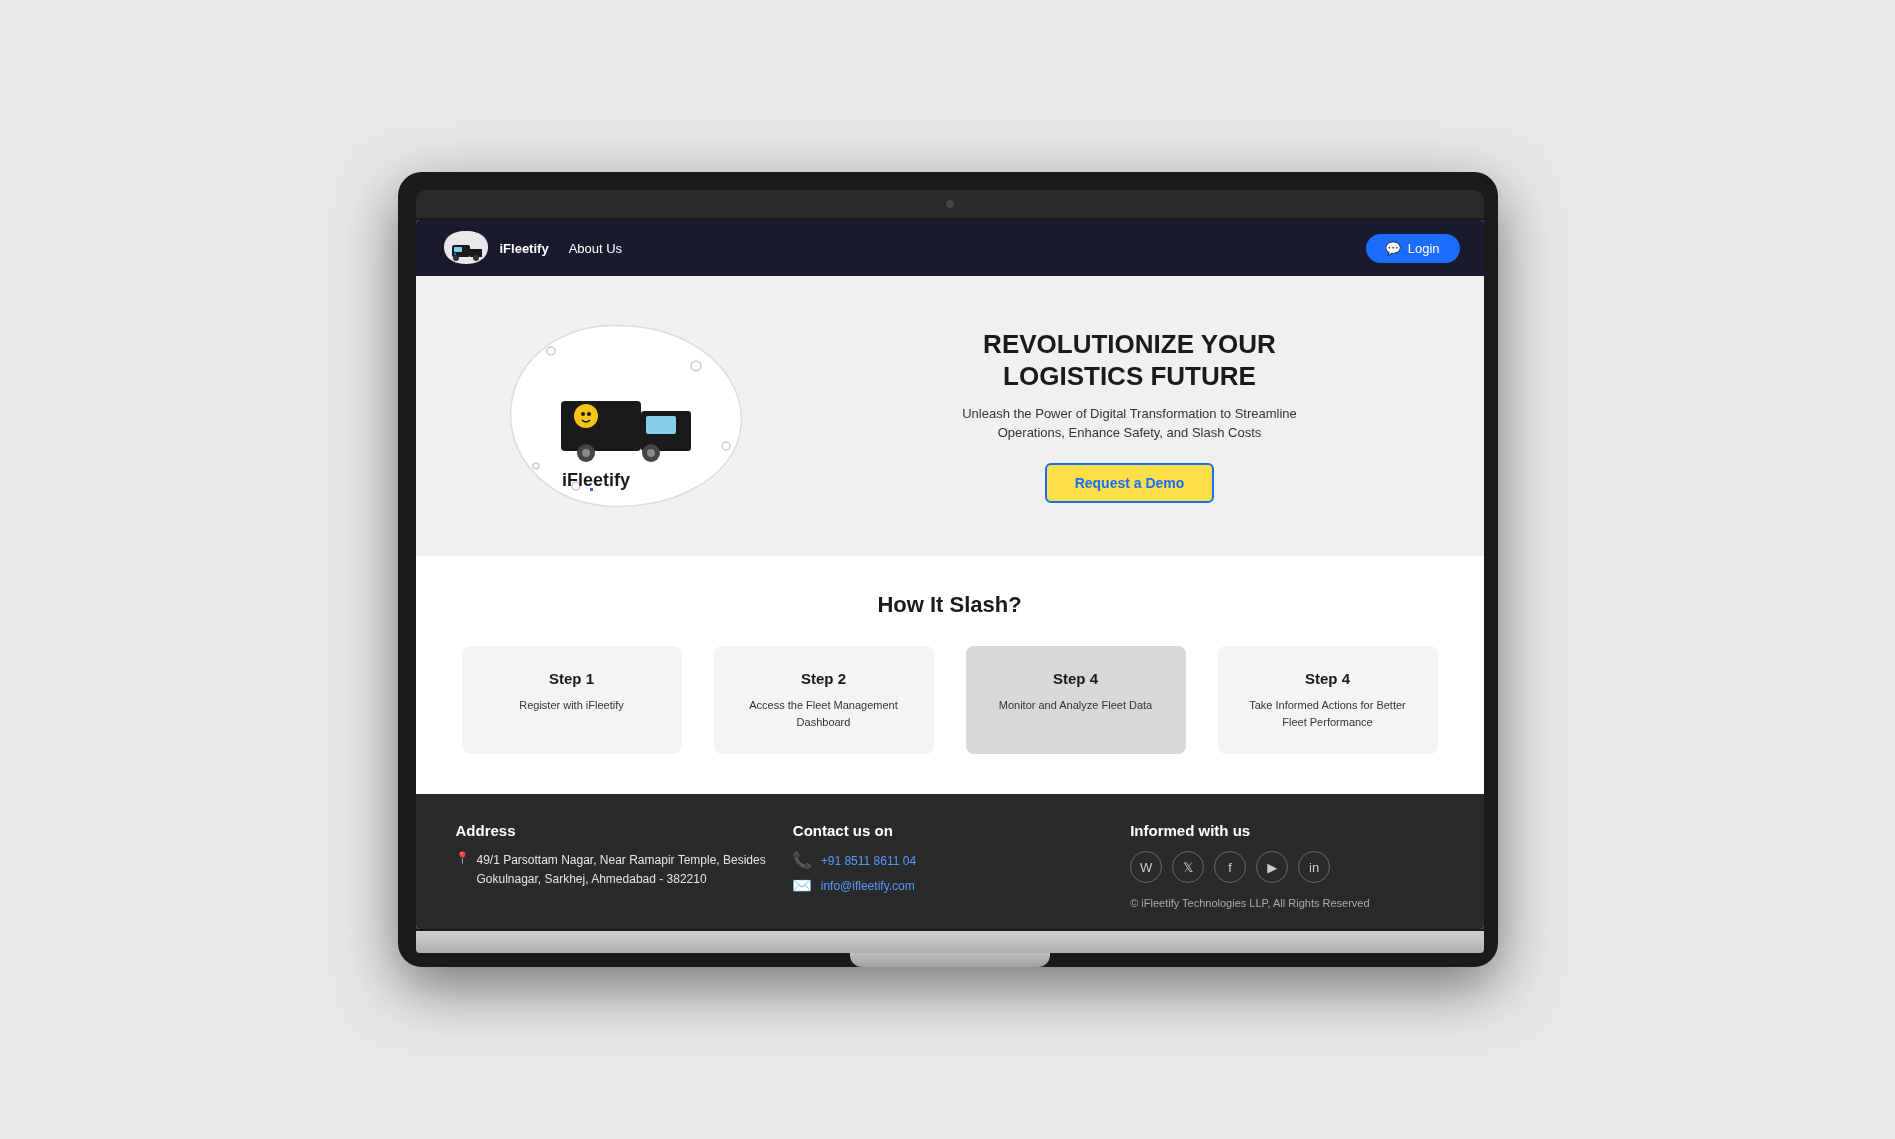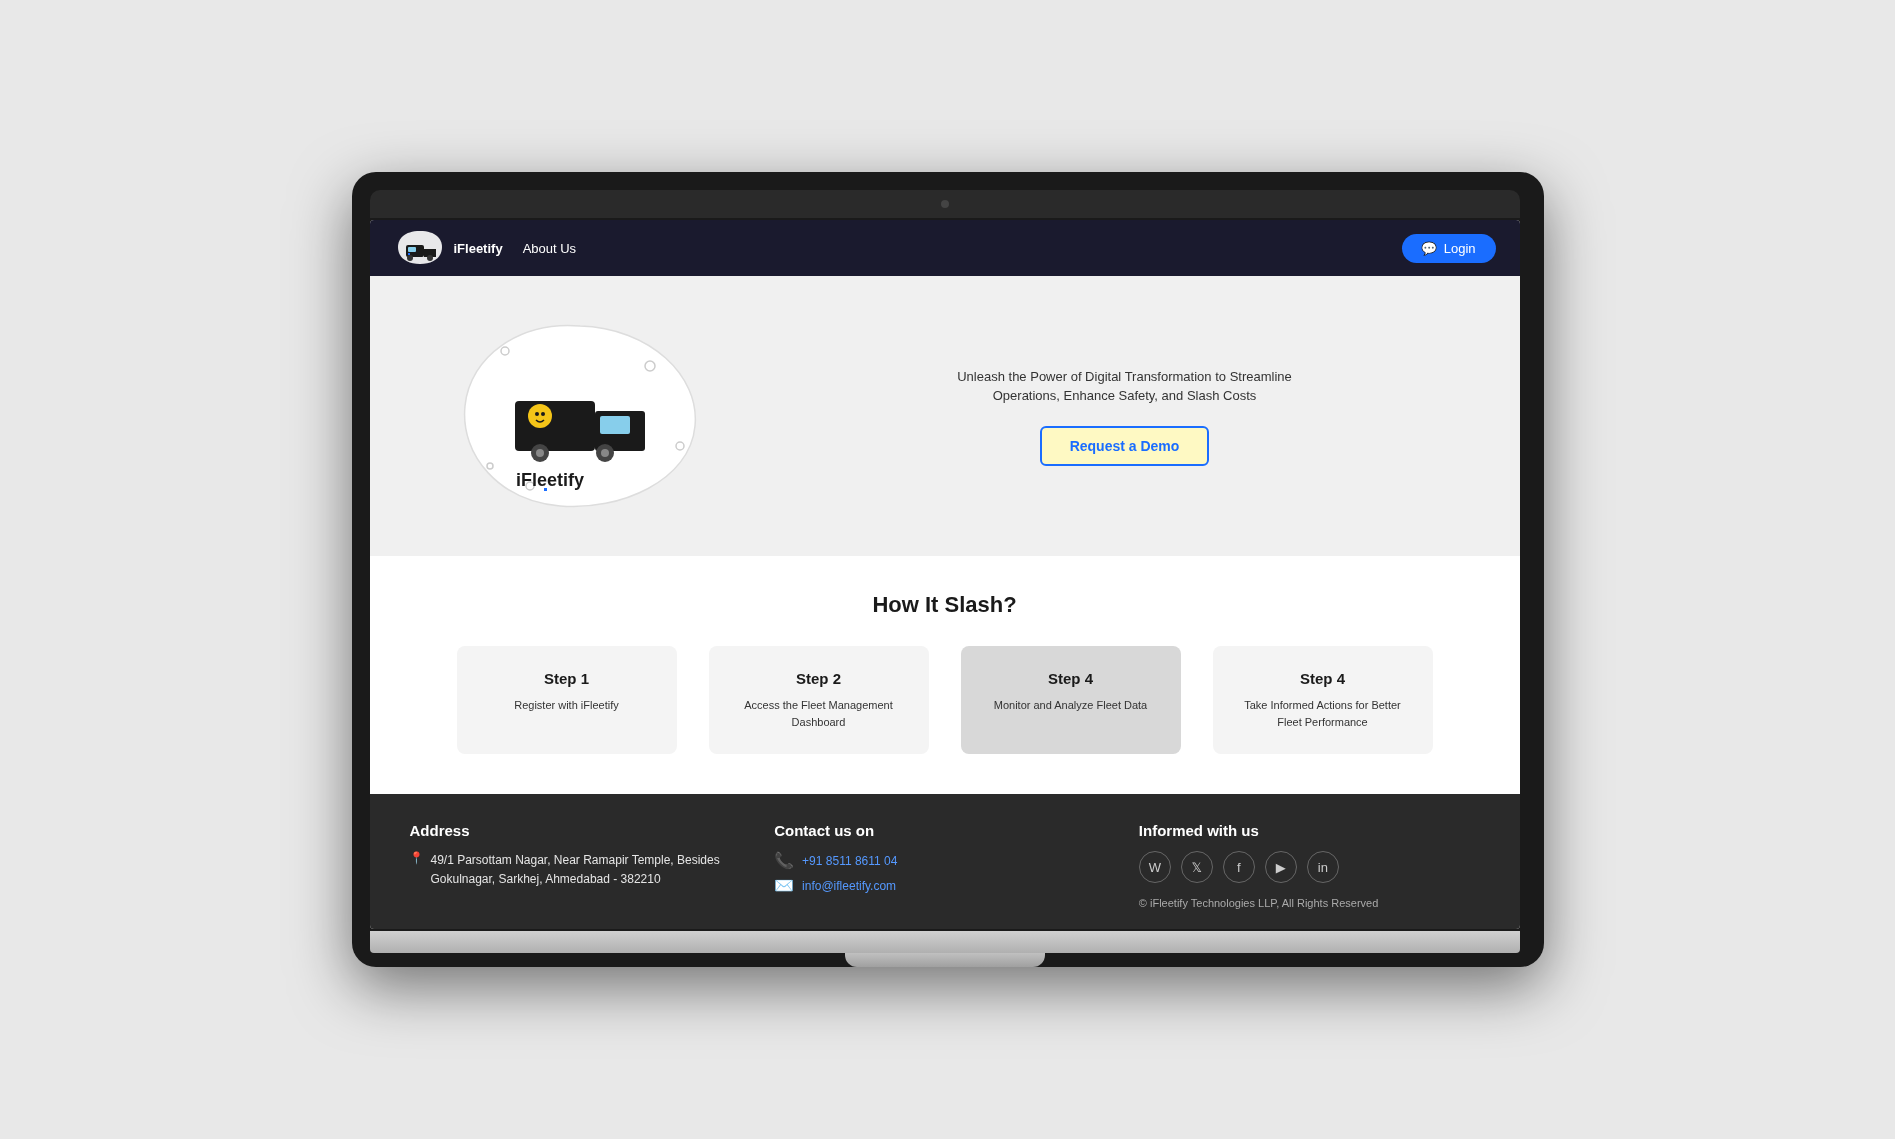--- a/index.html
+++ b/index.html
@@ -7,24 +7,24 @@
     body {
       background: #e8e8e8;
       display: flex;
       justify-content: center;
       align-items: center;
       min-height: 100vh;
       font-family: Arial, sans-serif;
     }
 
     .laptop-outer {
-      width: 1192px;
+      width: 1100px;
       background: #1a1a1a;
       border-radius: 24px;
-      padding: 18px 24px 0 18px;
+      padding: 18px 14px 0 18px;
       box-shadow: 0 20px 60px rgba(0,0,0,0.5);
       position: relative;
     }
 
     .laptop-camera-bar {
       background: #2a2a2a;
       border-radius: 10px 10px 0 0;
       height: 28px;
       display: flex;
       align-items: center;
@@ -153,21 +153,21 @@
       font-size: 13px;
       color: #333;
       margin-bottom: 20px;
       line-height: 1.5;
       max-width: 380px;
       margin-left: auto;
       margin-right: auto;
     }
 
     .demo-btn {
-      background: #fef9c3;
+      background: #fde047;
       border: 2px solid #1a6dff;
       color: #1a6dff;
       border-radius: 6px;
       padding: 10px 28px;
       font-size: 14px;
       font-weight: 600;
       cursor: pointer;
     }
 
     
@@ -351,20 +351,24 @@
             <circle cx="155" cy="137" r="9" fill="#444"></circle>
             <circle cx="155" cy="137" r="4" fill="#888"></circle>
 
             <text x="100" y="170" text-anchor="middle" font-size="18" font-weight="bold" fill="#1a1a1a" font-family="Arial">iFleetify</text>
             <rect x="94" y="172" width="3" height="3" fill="#1a6dff"></rect>
           </svg>
         </div>
       </div>
 
       <div class="hero-content">
+        <h1 class="hero-title">
+          <span>REVOLUTIONIZE YOUR</span><br>
+          <span>LOGISTICS FUTURE</span>
+        </h1>
         <p class="hero-subtitle">Unleash the Power of Digital Transformation to Streamline Operations, Enhance Safety, and Slash Costs</p>
         <button class="demo-btn">Request a Demo</button>
       </div>
     </section>
 
     <section class="how-section">
       <h2 class="how-title">How It Slash?</h2>
       <div class="steps-row">
         <div class="step-card">
           <div class="step-num">Step 1</div>

